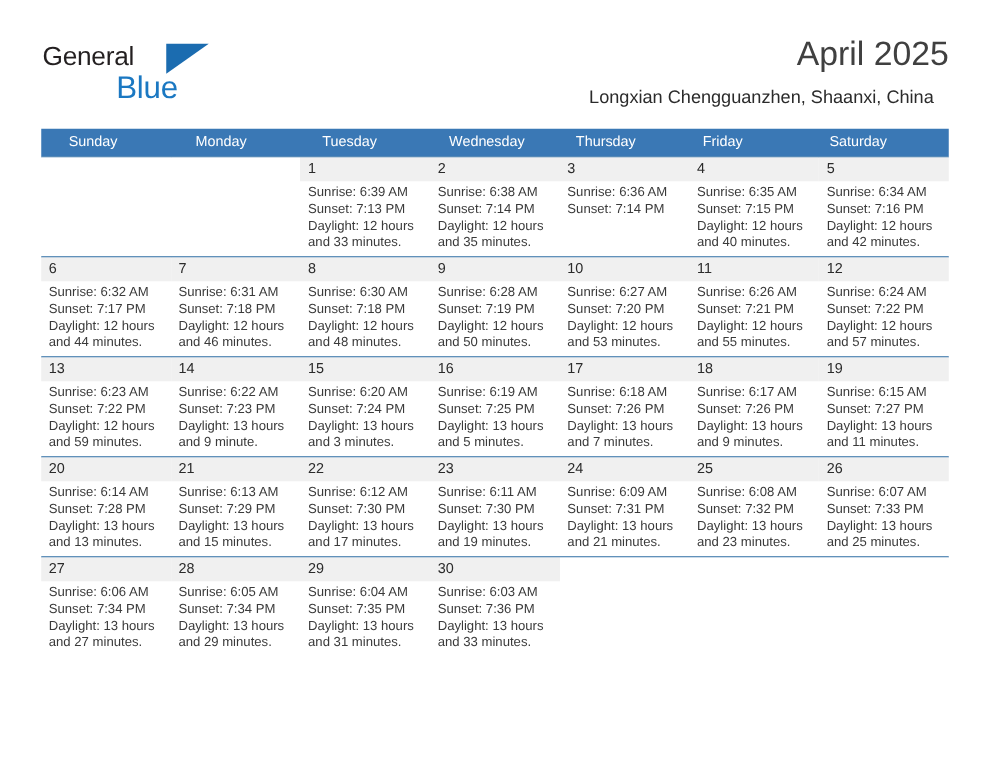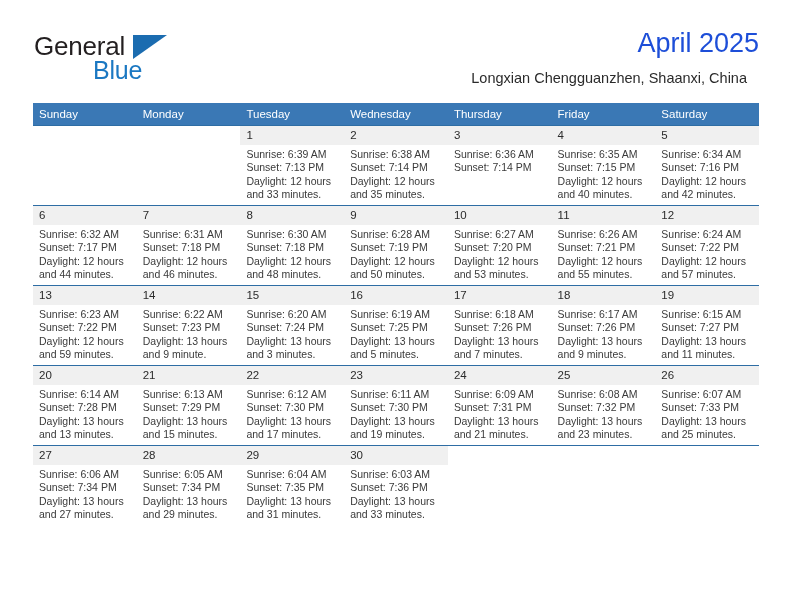--- a/index.html
+++ b/index.html
@@ -33,21 +33,21 @@
     position: absolute;
     left: 0;
     top: 6px;
     width: 180px;
     height: 56px;
   }
   .logo-general {
     position: absolute;
     left: 1px;
     top: 0px;
-    font-size: 26px;
+    font-size: 21px;
     line-height: 28px;
     color: #231f20;
     letter-spacing: -0.2px;
   }
   .logo-blue {
     position: absolute;
     left: 60px;
     top: 24px;
     font-size: 25px;
     line-height: 28px;
@@ -66,21 +66,21 @@
 
   .title-block {
     position: absolute;
     right: 0;
     top: 0;
     text-align: right;
   }
   .cal-title {
     font-size: 27px;
     line-height: 34px;
-    color: #1d4ed8;
+    color: #404040;
     font-weight: normal;
     margin: 0;
     white-space: nowrap;
   }
   .cal-subtitle {
     font-size: 14.5px;
     line-height: 20px;
     color: #2b2b2b;
     margin: 8px 12px 0 0;
     white-space: nowrap;
@@ -90,20 +90,21 @@
   .calendar {
     position: absolute;
     left: 33px;
     top: 103px;
     width: 726px;
   }
   .dow-row {
     display: flex;
     background: #3a78b5;
     height: 22px;
+    padding-left: 16px;
   }
   .dow {
     flex: 1 1 0;
     color: #ffffff;
     font-size: 11.5px;
     line-height: 22px;
     padding-left: 6px;
     box-sizing: border-box;
     white-space: nowrap;
     overflow: hidden;

